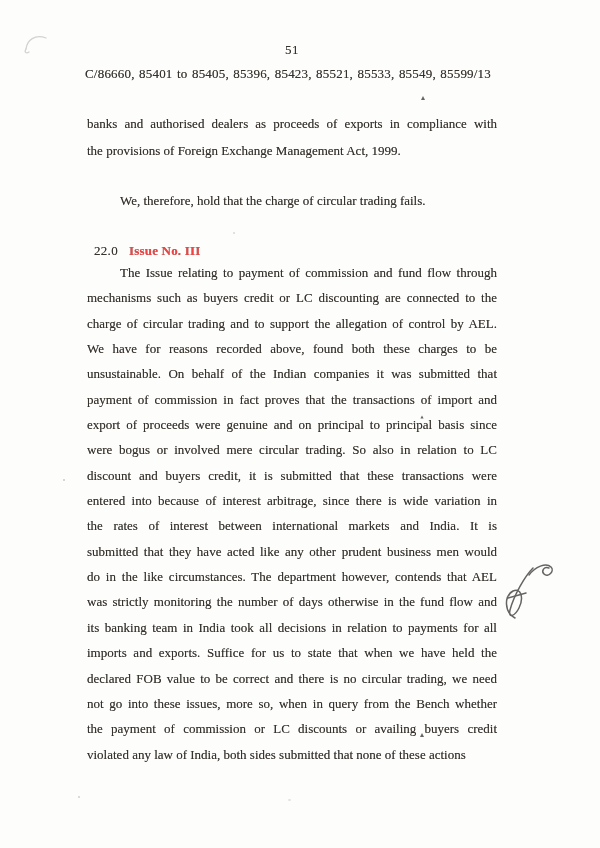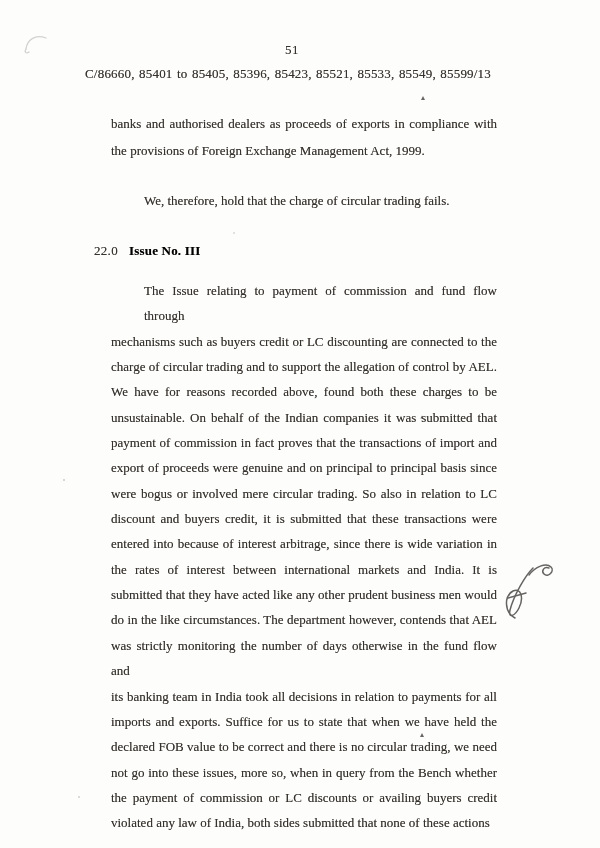--- a/index.html
+++ b/index.html
@@ -30,36 +30,35 @@
     top:66px;left:85px;width:406px;
     text-align:justify;text-align-last:justify;
     white-space:normal;
     letter-spacing:0.2px;
   }
   .para{left:87px;width:410px;}
   .p-banks{top:110px;}
   .p-banks .jline{line-height:27px;}
   .p-hold{top:188px;}
   .p-hold .jline{line-height:26px;}
-  .p-issue{top:278px;}
+  .p-issue{top:260px;}
   .p-issue .jline{line-height:25.35px;}
   .jline{
     text-align:justify;
     text-align-last:justify;
     line-height:25.35px;
-    margin-left:24px;
   }
   .lastline{text-align-last:left;}
   .indent{padding-left:33px;}
   .heading{
     top:241px;left:86px;width:410px;
     line-height:20px;
   }
   .heading .num{margin-right:11px;letter-spacing:0.3px;margin-left:8px;}
-  .heading .ttl{font-weight:bold;letter-spacing:0.2px;color:#000000;}
+  .heading .ttl{font-weight:bold;letter-spacing:0.2px;color:#ef4444;}
   .caret{
     width:0;height:0;
     border-left:2.5px solid transparent;
     border-right:2.5px solid transparent;
     border-bottom:4.5px solid #4d4a46;
     opacity:.85;
   }
   .speck{border-radius:50%;}
   .sig-svg,.pen-svg{display:block;}
 </style>

